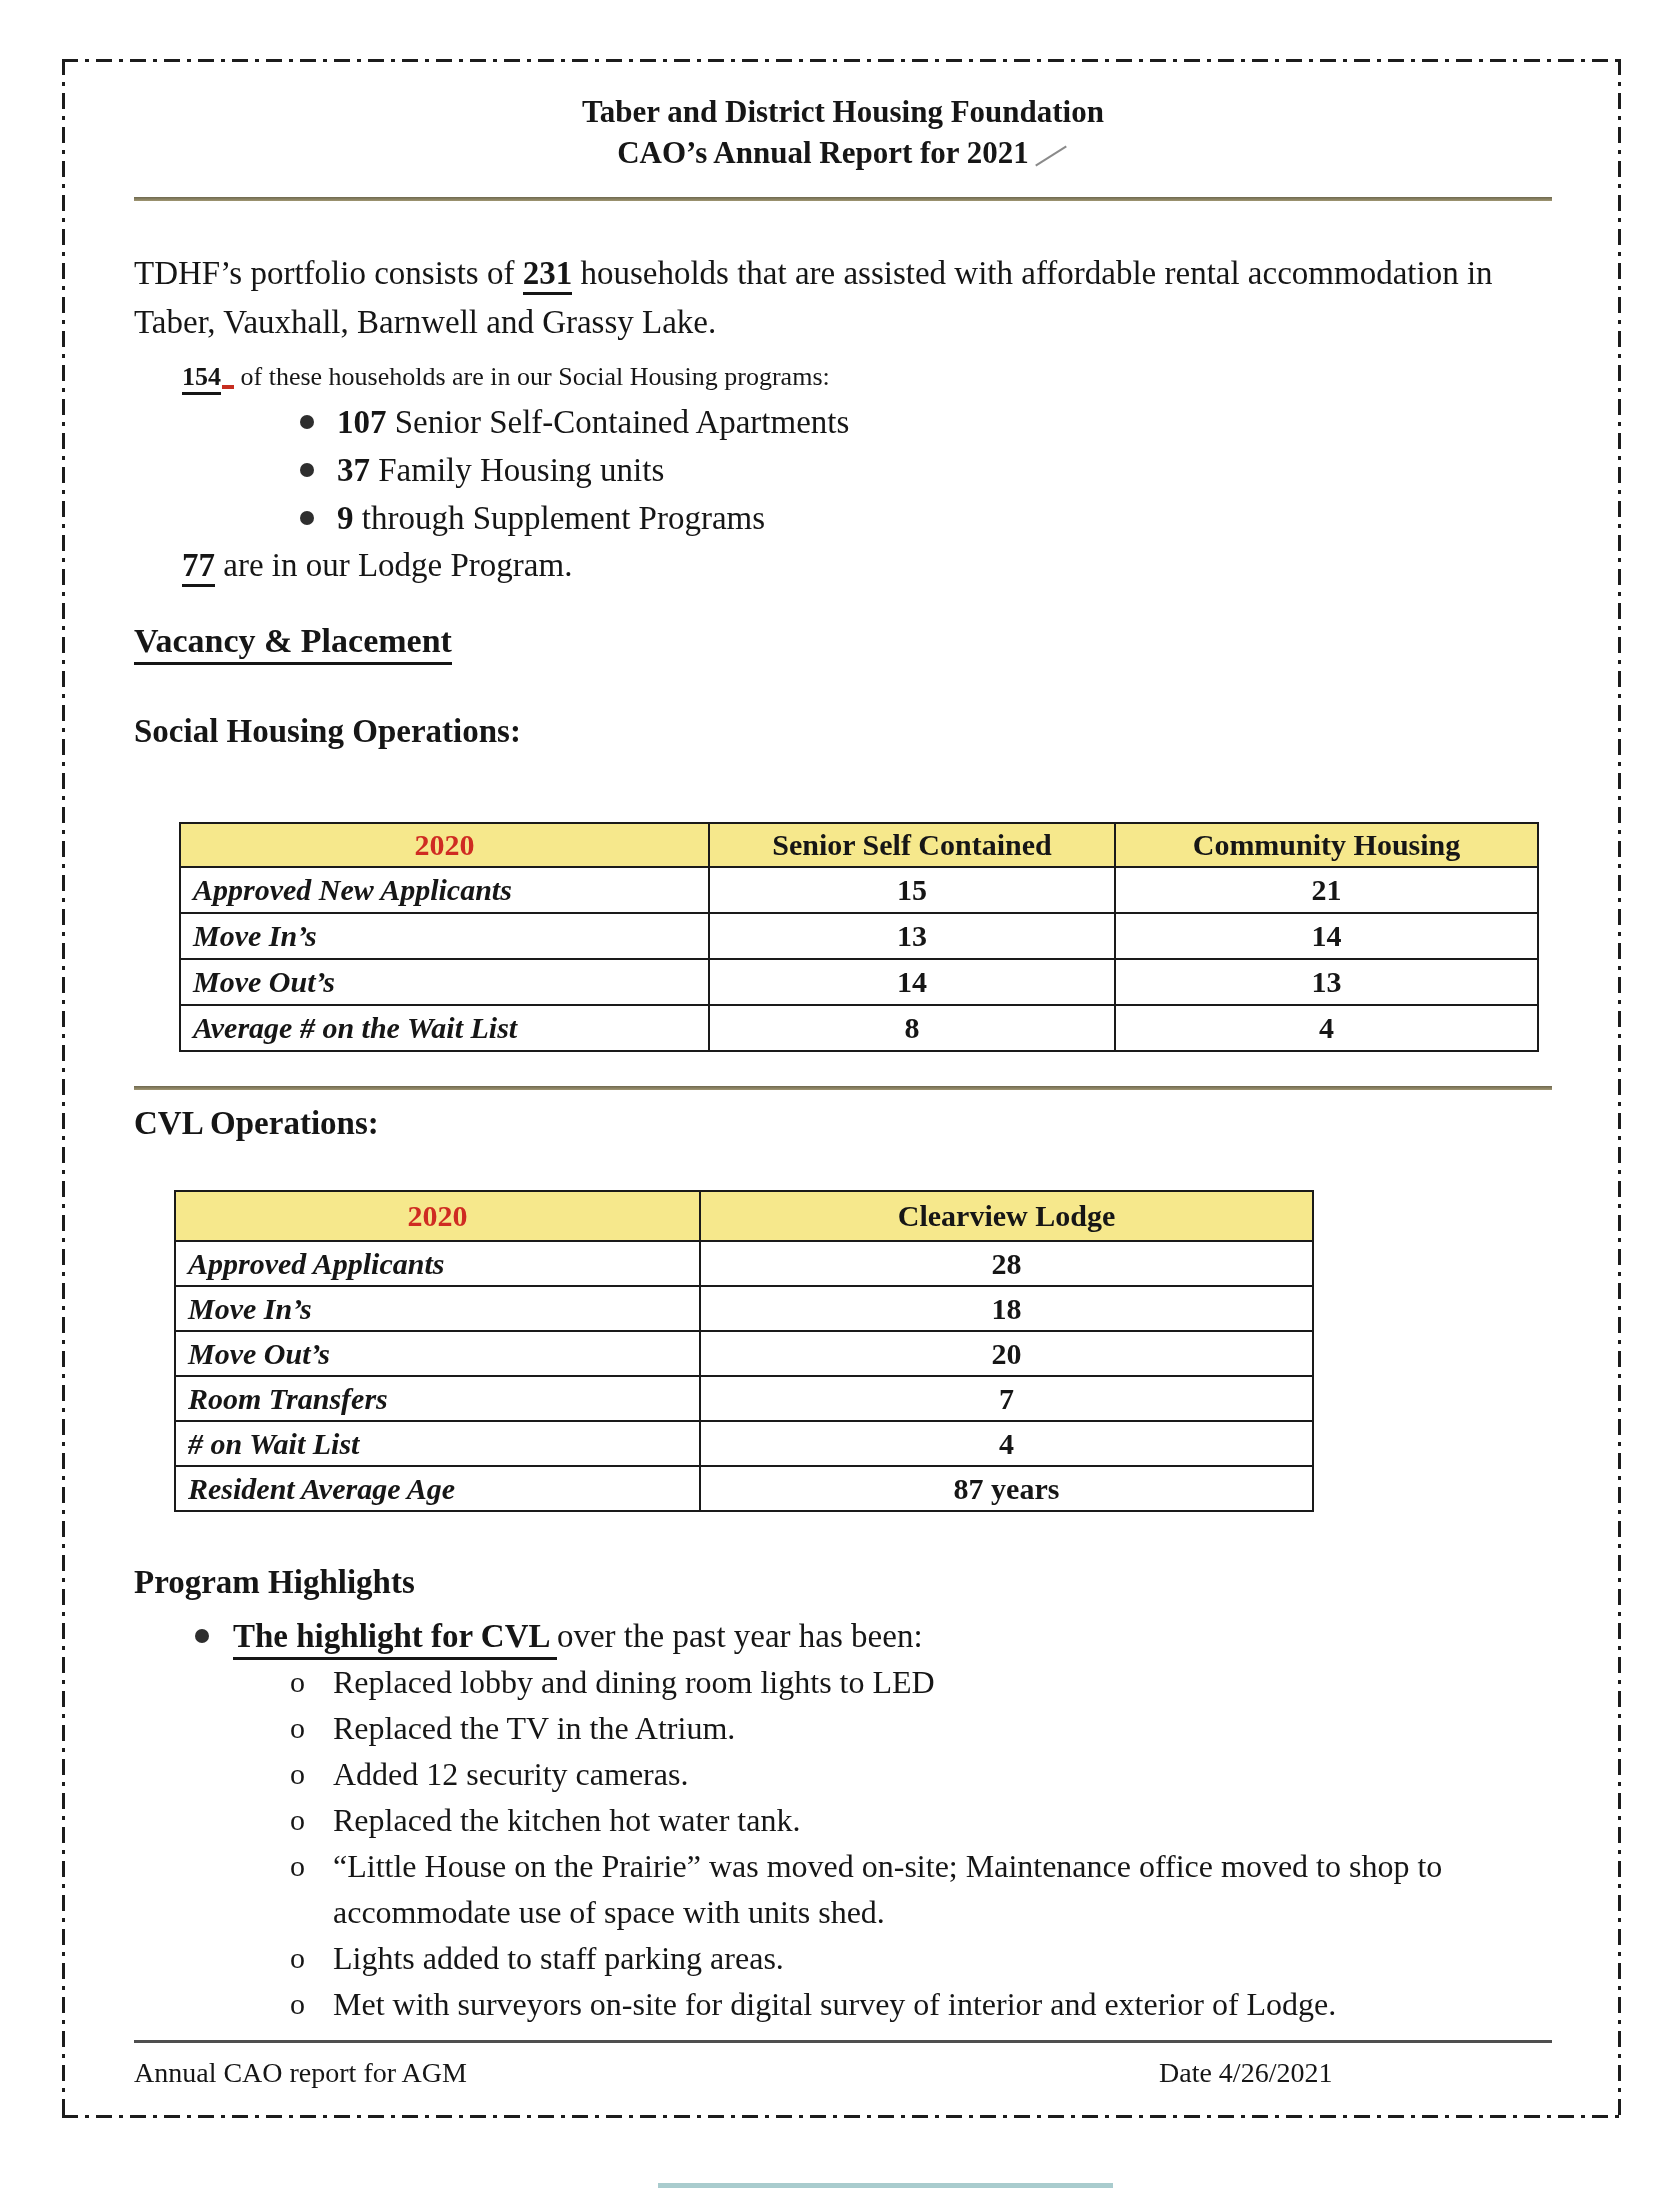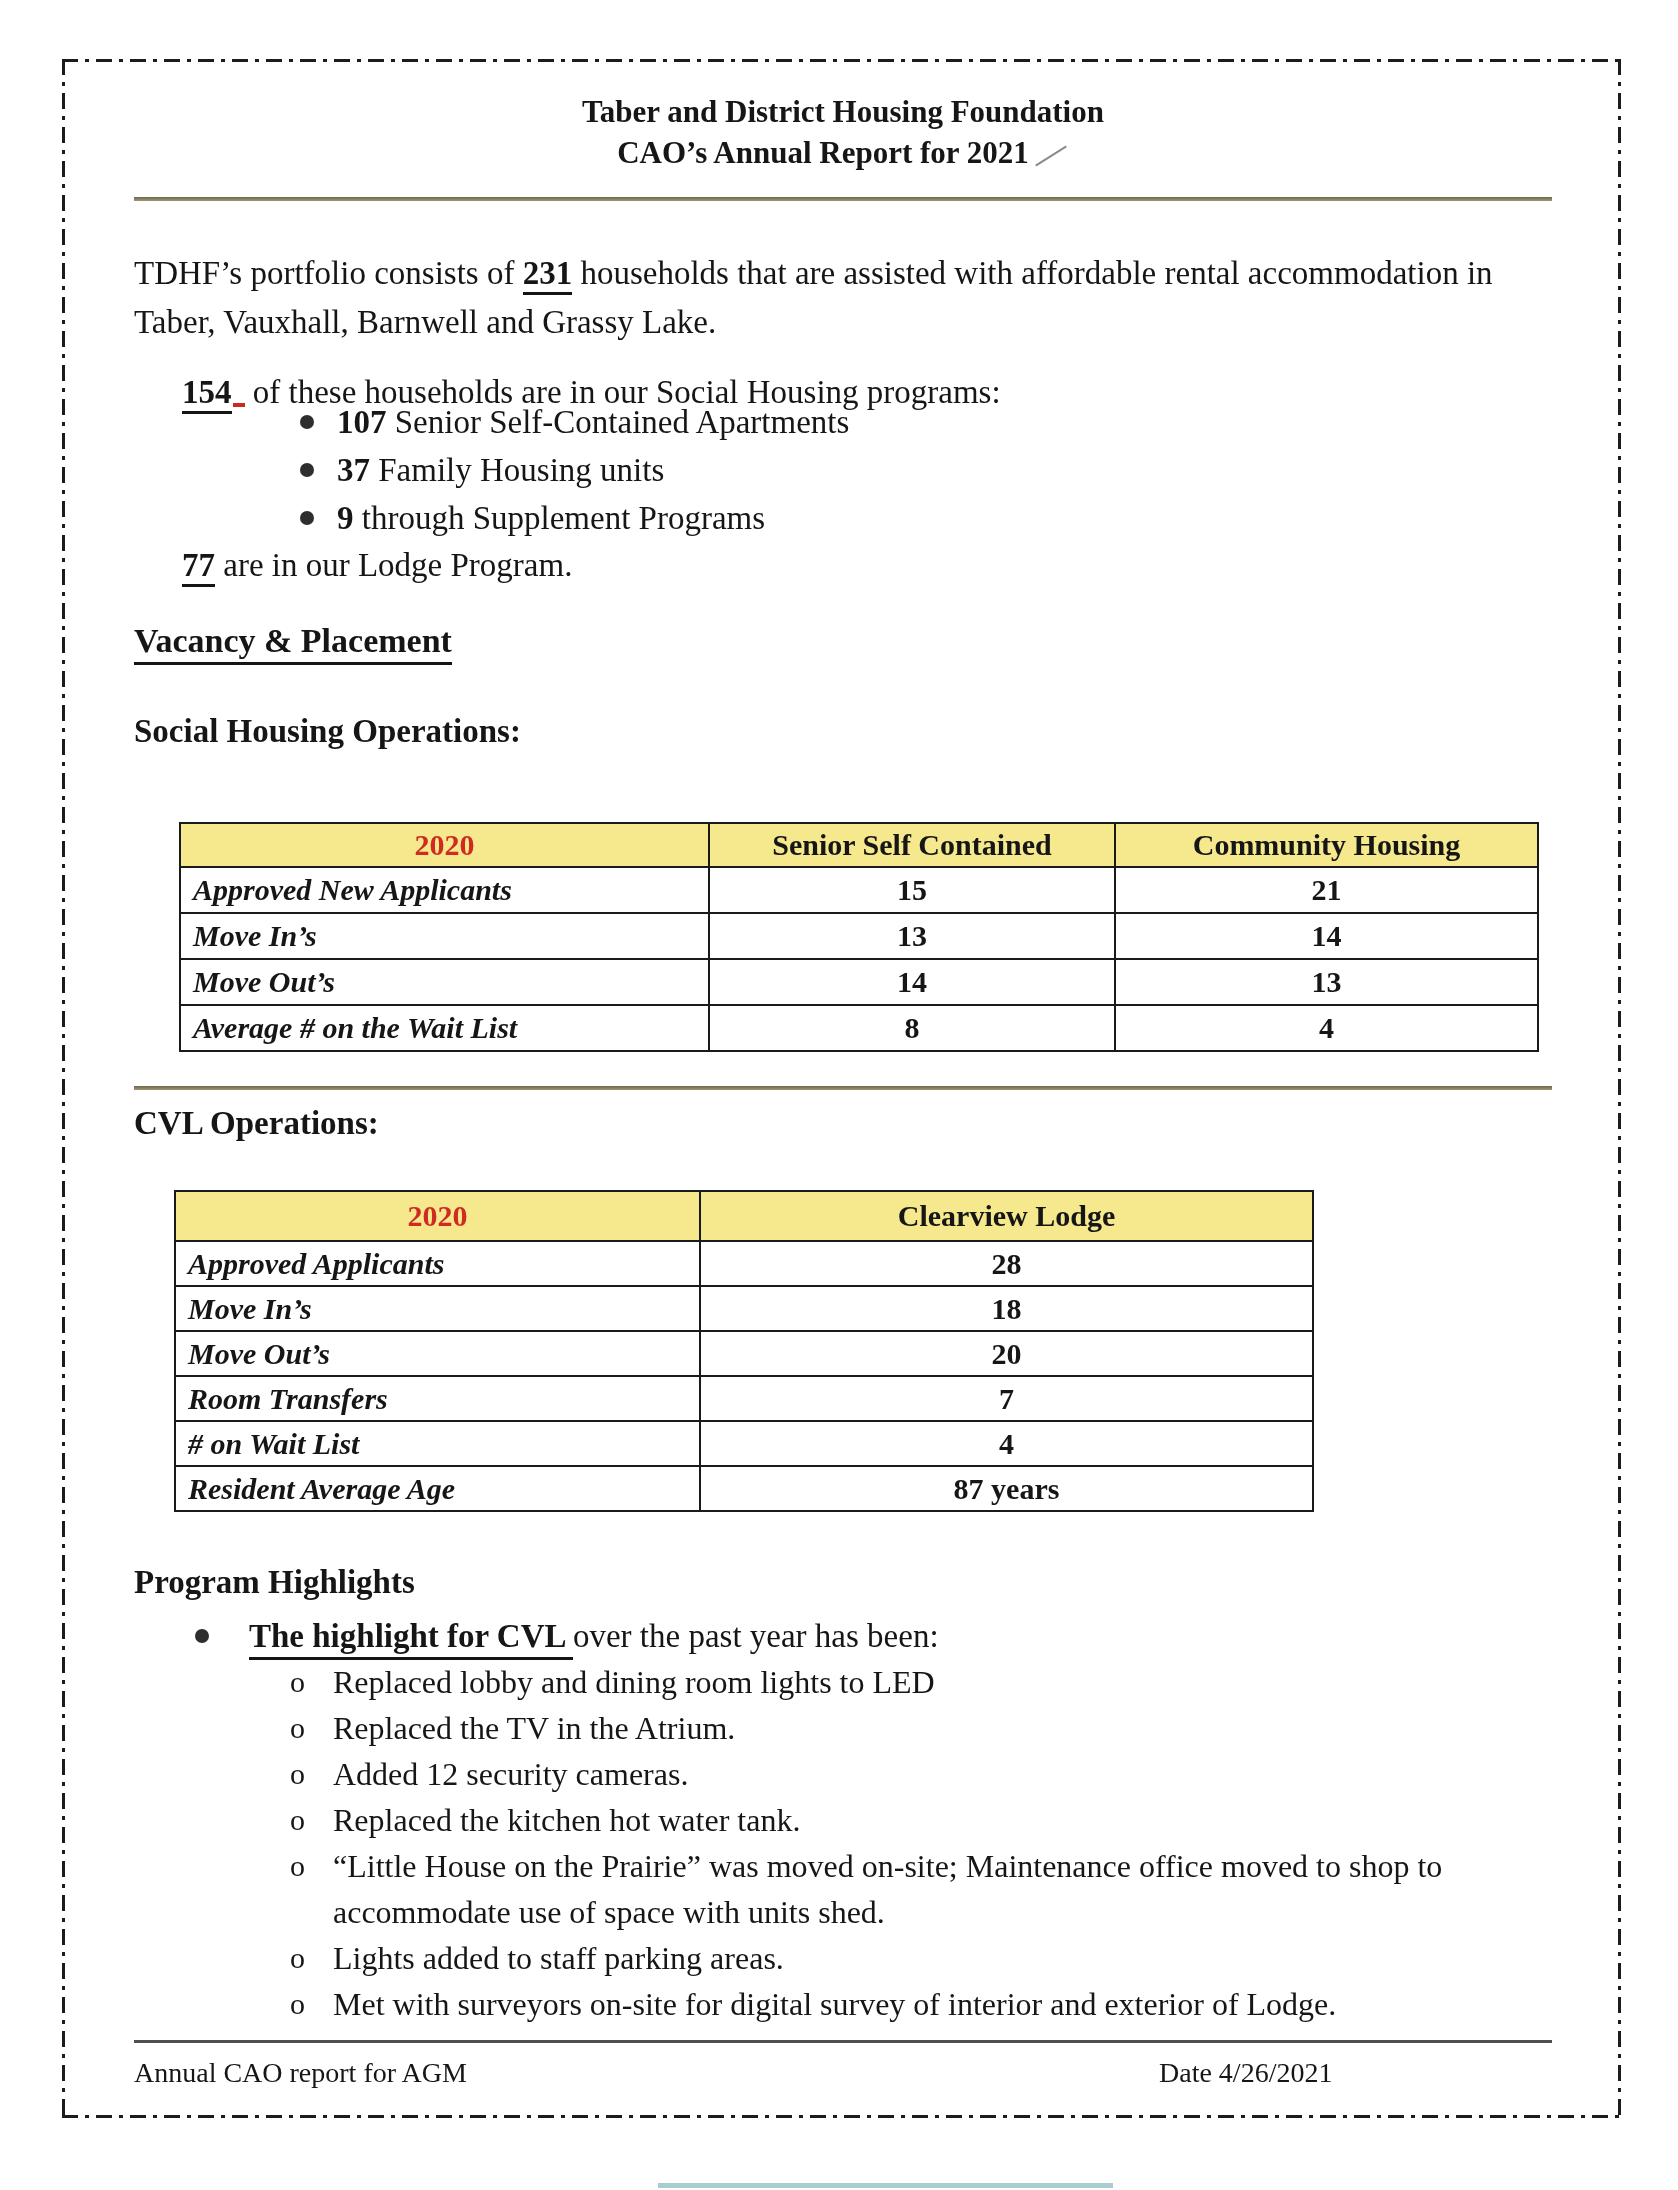--- a/index.html
+++ b/index.html
@@ -27,21 +27,21 @@
 
   .rule1 { top:197px; height:4px; background:linear-gradient(to bottom,#6e684f,#a09672); }
   .rule2 { top:1086px; height:4px; background:linear-gradient(to bottom,#6e684f,#a09672); }
 
   .para1 { top:249px; width:1398px; font-size:33px; line-height:49px; }
   .num { font-weight:bold; border-bottom:3px solid #151515; padding-bottom:1px; }
   .bnum { font-weight:bold; }
   .red-tick { display:inline-block; width:12px; height:4px; background:#c62d20;
     vertical-align:-4px; margin-left:1px; }
 
-  .para2 { top:368px; font-size:33px; line-height:49px; padding-left:48px; }
+  .para2 { top:352px; font-size:26px; line-height:49px; padding-left:48px; }
   .intro-bullets { top:398px; font-size:33px; }
   .intro-bullets .li { position:relative; padding-left:203px; line-height:48px; }
   .intro-bullets .li .dot { position:absolute; left:166px; top:17px; width:14px; height:14px;
     border-radius:50%; background:#2e2e2e; }
   .para3 { top:541px; font-size:33px; line-height:49px; padding-left:48px; }
 
   .vacancy-h { top:622px; font-size:34px; }
   .vacancy-h span { font-weight:bold; border-bottom:3px solid #151515; padding-bottom:3px;text-align:right; }
   .section-h { font-weight:bold; font-size:33px; }
   .social-h { top:713px; }
@@ -64,21 +64,21 @@
 
   .t-cvl { top:1148px; left:174px; width:1138px; }
   .t-cvl thead th { height:50px; }
   .t-cvl td { height:45px; }
   .t-cvl col:nth-child(1){ width:525px; } .t-cvl col:nth-child(2){ width:613px; }
 
   .hl-lead { top:1612px; font-size:33px; line-height:48px; position:absolute; }
   .hl-lead .dot { position:absolute; left:61px; top:17px; width:14px; height:14px;
     border-radius:50%; background:#2e2e2e; }
   .hl-lead .text { display:block; padding-left:99px; }
-  .bu { font-weight:bold; border-bottom:3px solid #151515; padding-bottom:3px;margin-left:16px; }
+  .bu { font-weight:bold; border-bottom:3px solid #151515; padding-bottom:3px; }
 
   .hl-items { top:1659px; font-size:32px; }
   .hl-items .li { position:relative; padding-left:199px; line-height:46px; }
   .hl-items .li .o { position:absolute; left:156px; top:0; font-size:30px; }
 
   .footer-rule { top:2040px; height:3px; background:#4f4f4f; }
   .footer-left  { position:absolute; left:134px;  top:2057px; font-size:28px; }
   .footer-right { position:absolute; left:1159px; top:2057px; font-size:28px; }
 
   .scan-strip { position:absolute; left:658px; top:2183px; width:455px; height:5px;

